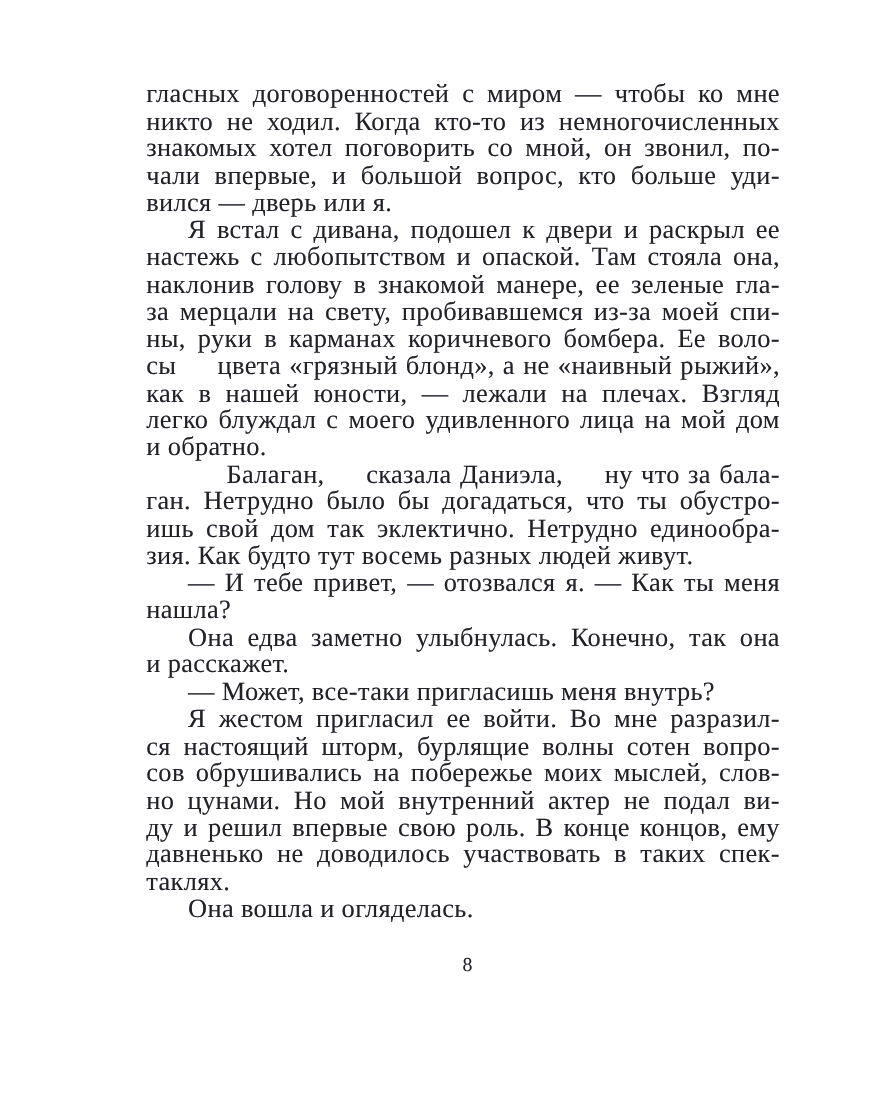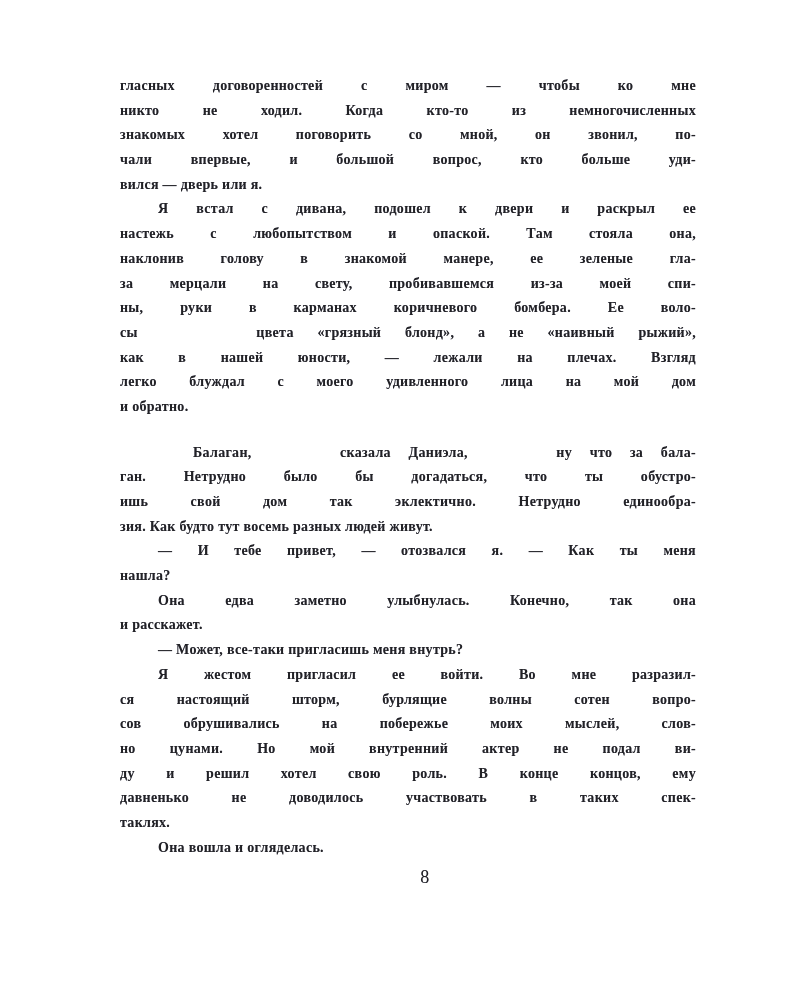--- a/index.html
+++ b/index.html
@@ -11,39 +11,38 @@
     position: relative;
     width: 800px;
     height: 1000px;
     background: #ffffff;
     overflow: hidden;
     font-family: "Liberation Serif", "DejaVu Serif", serif;
     color: #222226;
   }
   .text-block {
     position: absolute;
-    left: 120px;
+    left: 133px;
     top: 74px;
     width: 576px;
-    font-size: 14px;
+    font-size: 24px;
     letter-spacing: 0.3px;
     line-height: 24.7px;
     text-shadow: 0 0 0.5px rgba(40,40,90,0.35);
-    font-weight: bold;
   }
   .paragraph { margin: 0; padding: 0; }
   .line {
     text-align: justify;
     text-align-last: justify;
     height: 24.7px;
     overflow: visible;
   }
   .line.last { text-align-last: left; }
   .line.indent-normal { text-indent: 38px; }
-  .line.indent-large  { text-indent: 73px; margin-top: 21px; }
+  .line.indent-large  { text-indent: 73px; }
   .page-number {
     position: absolute;
     left: 137px;
     top: 867px;
     width: 576px;
     text-align: center;
     font-size: 18px;
     letter-spacing: 0.3px;
     text-shadow: 0 0 0.5px rgba(40,40,90,0.35);
   }
@@ -86,21 +85,21 @@
         <div class="line last">и расскажет.</div>
       </div>
       <div class="paragraph">
         <div class="line indent-normal last">— Может, все-таки пригласишь меня внутрь?</div>
       </div>
       <div class="paragraph">
         <div class="line indent-normal">Я жестом пригласил ее войти. Во мне разразил-</div>
         <div class="line">ся настоящий шторм, бурлящие волны сотен вопро-</div>
         <div class="line">сов обрушивались на побережье моих мыслей, слов-</div>
         <div class="line">но цунами. Но мой внутренний актер не подал ви-</div>
-        <div class="line">ду и решил хотел свою роль. В конце концов, ему</div>
+        <div class="line">ду и решил впервые свою роль. В конце концов, ему</div>
         <div class="line">давненько не доводилось участвовать в таких спек-</div>
         <div class="line last">таклях.</div>
       </div>
       <div class="paragraph">
         <div class="line indent-normal last">Она вошла и огляделась.</div>
       </div>
     </div>
   <div class="page-number">8</div>
 </div>
 

